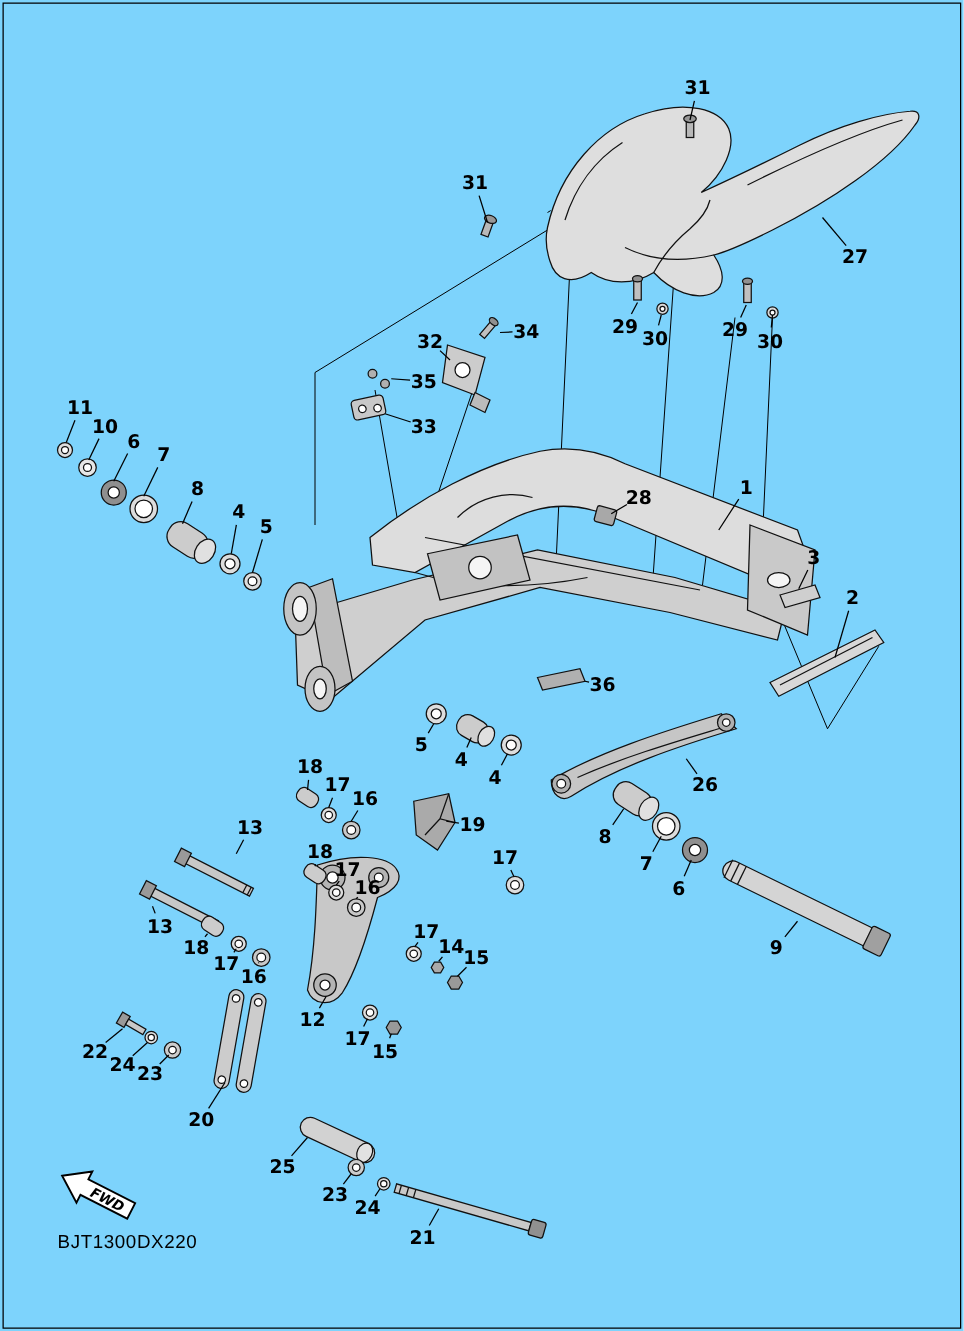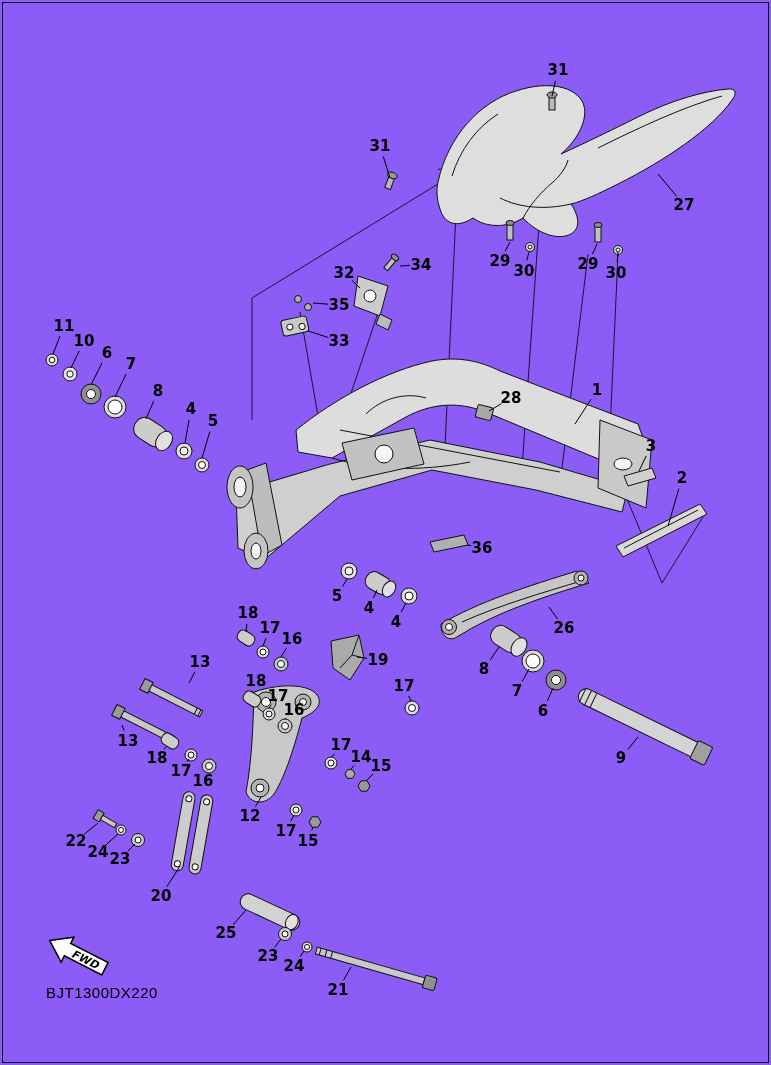--- a/index.html
+++ b/index.html
@@ -1,16 +1,16 @@
 <!DOCTYPE html>
 <html><head>
 <meta charset="utf-8">
 <style>
   html,body{margin:0;padding:0;background:#fff}
-  .stage{position:relative;width:771px;height:1065px;background:#8b5cf6;overflow:hidden;
+  .stage{position:relative;width:771px;height:1065px;background:#7dd3fc;overflow:hidden;
          font-family:"DejaVu Sans",sans-serif}
   .frame{position:absolute;inset:2px;border:1.5px solid #000;pointer-events:none}
   svg{position:absolute;left:0;top:0}
   .callout{font:600 15px "DejaVu Sans",sans-serif;text-anchor:middle;fill:#000}
   .leader{stroke:#000;stroke-width:1;fill:none}
   .guide{stroke:#000;stroke-width:0.8;fill:none}
   .guide-d{stroke:#000;stroke-width:0.8;fill:none;stroke-dasharray:5,3}
   #diagram-code{font:500 15px "Liberation Sans","DejaVu Sans",sans-serif;fill:#000;letter-spacing:.5px}
   #fwd-label{font:italic 700 11px "DejaVu Sans",sans-serif;fill:#000;text-anchor:middle}
 </style>

